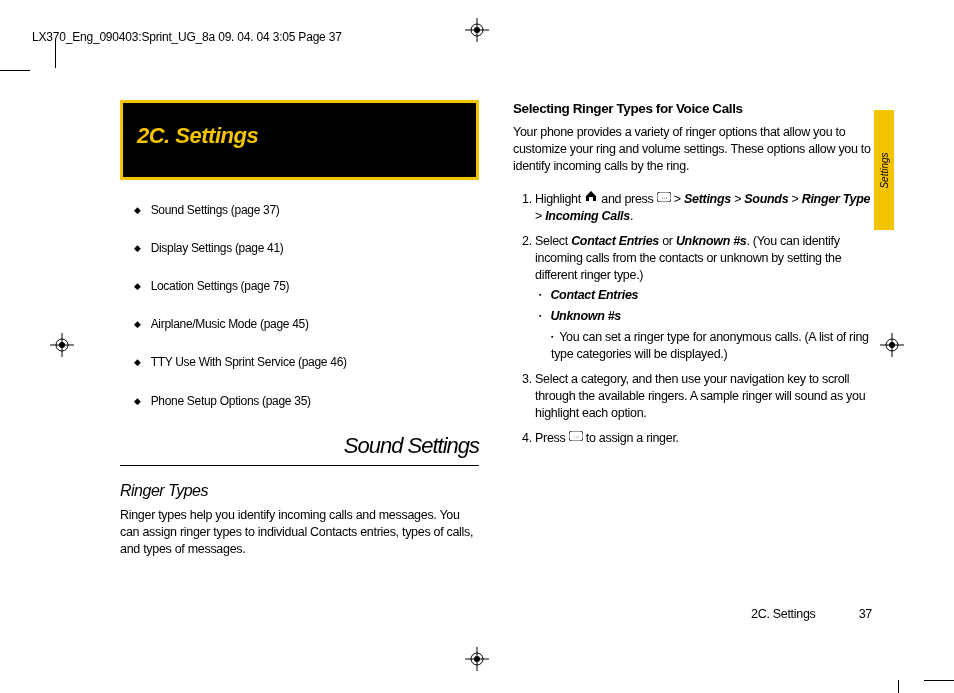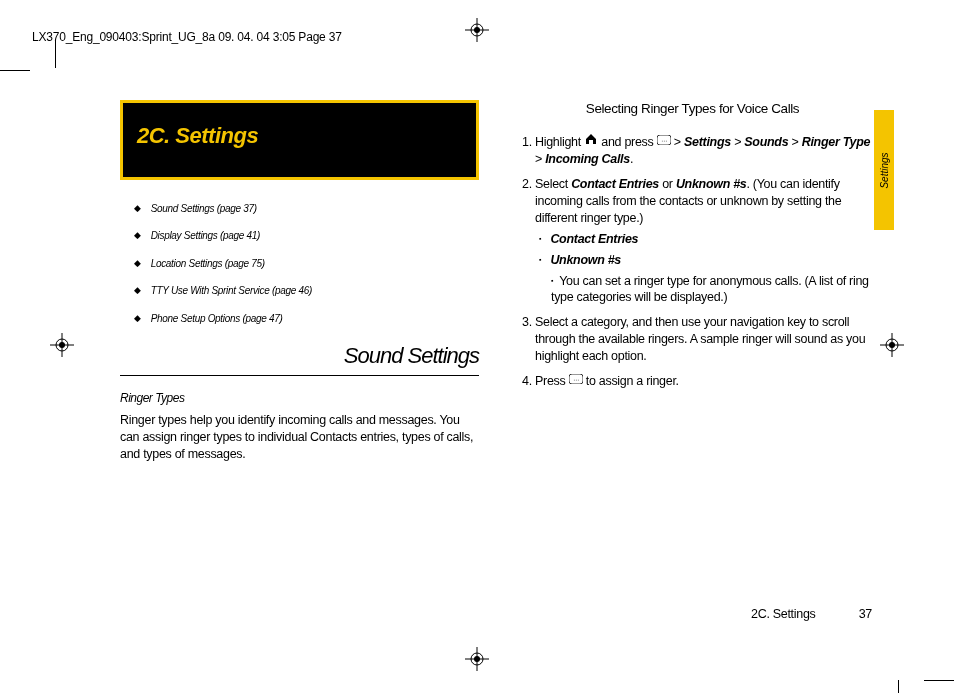--- a/index.html
+++ b/index.html
@@ -76,55 +76,53 @@
     font-weight: bold;
     font-size: 22px;
     letter-spacing: -0.5px;
   }
   .toc {
     list-style: none;
     padding: 0 0 0 14px;
     margin: 0 0 16px 0;
   }
   .toc li {
-    font-style: italic;
-    font-size: 10px;
-    margin: 14px 0;
+    font-size: 12px;
+    margin: 22px 0;
     letter-spacing: -0.3px;
   }
   .toc li::before {
     content: "◆";
     font-style: normal;
     font-size: 9px;
     margin-right: 10px;
     position: relative;
     top: -1px;
   }
   .h1 {
     font-size: 22px;
     font-style: italic;
     font-weight: normal;
     letter-spacing: -1px;
     margin: 10px 0 2px 0;
     text-align: right;
   }
   .h1-rule { border: none; border-top: 1px solid #000; margin: 4px 0 14px 0; }
   .h2 {
-    font-size: 12px;
+    font-size: 16px;
     font-style: italic;
     font-weight: normal;
     letter-spacing: -0.5px;
     margin: 0 0 6px 0;
   }
   .h3 {
     font-size: 13.5px;
-    font-weight: normal;
+    font-weight: bold;
     letter-spacing: -0.4px;
     margin: 0 0 6px 0;
-    text-align: center;
   }
   p { margin: 0 0 8px 0; letter-spacing: -0.3px;}
   ol { padding-left: 22px; margin: 16px 0; }
   ol > li { margin-bottom: 8px; letter-spacing: -0.3px;}
   .sub { list-style: none; padding-left: 4px; margin: 4px 0; }
   .sub > li::before { content: "▪"; font-size: 7px; margin-right: 6px; position: relative; top:-2px;}
   .sub > li { margin: 4px 0; }
   .subsub { list-style: none; padding-left: 12px; margin: 2px 0;}
   .subsub > li::before { content: "▪"; font-size: 7px; margin-right: 6px; position: relative; top:-2px;}
   .subsub > li { margin: 4px 0; }
@@ -214,32 +212,34 @@
 
   <div class="col">
     <div class="section-header">
       <span class="section-header-text">2C. Settings</span>
     </div>
 
     <ul class="toc">
       <li>Sound Settings (page 37)</li>
       <li>Display Settings (page 41)</li>
       <li>Location Settings (page 75)</li>
+      <li>Airplane/Music Mode (page 45)</li>
       <li>TTY Use With Sprint Service (page 46)</li>
-      <li>Phone Setup Options (page 47)</li>
+      <li>Phone Setup Options (page 35)</li>
     </ul>
 
     <div class="h1">Sound Settings</div>
     <hr class="h1-rule">
     <div class="h2">Ringer Types</div>
     <p>Ringer types help you identify incoming calls and messages. You can assign ringer types to individual Contacts entries, types of calls, and types of messages.</p>
   </div>
 
   <div class="col">
     <div class="h3">Selecting Ringer Types for Voice Calls</div>
+    <p>Your phone provides a variety of ringer options that allow you to customize your ring and volume settings. These options allow you to identify incoming calls by the ring.</p>
 
     <ol>
       <li>
         <span>Highlight </span><span class="home-icon"><svg width="14" height="12" viewBox="0 0 14 12">
               <path d="M2 6 L7 1 L12 6 L12 11 L9 11 L9 7 L5 7 L5 11 L2 11 Z" fill="#000"></path>
             </svg></span><span> and press </span><span class="menu-icon"><svg width="14" height="10" viewBox="0 0 14 10">
               <rect x="0" y="0" width="14" height="10" rx="3" fill="none" stroke="#000" stroke-width="0.8"></rect>
               <text x="7" y="7.5" font-size="6" text-anchor="middle" font-family="Arial">⋯</text>
             </svg></span><span> &gt; </span><span class="bi">Settings</span><span> &gt; </span><span class="bi">Sounds</span><span> &gt; </span><span class="bi">Ringer Type</span><span> &gt; </span><span class="bi">Incoming Calls</span><span>.</span>
       </li>

